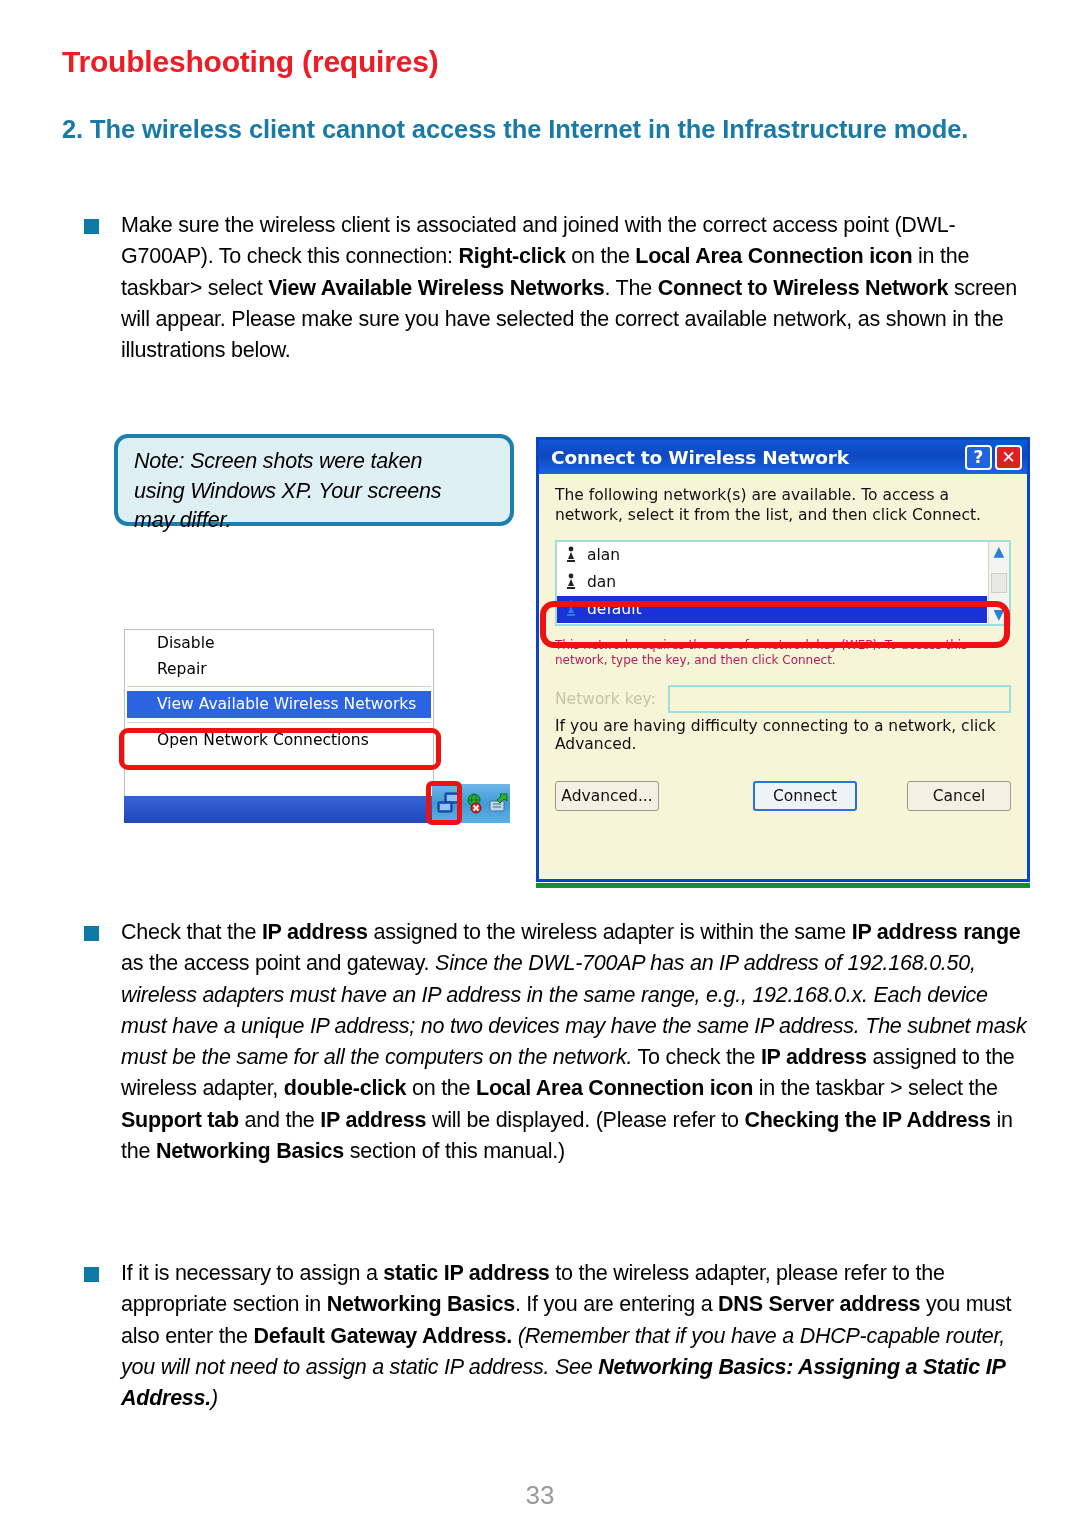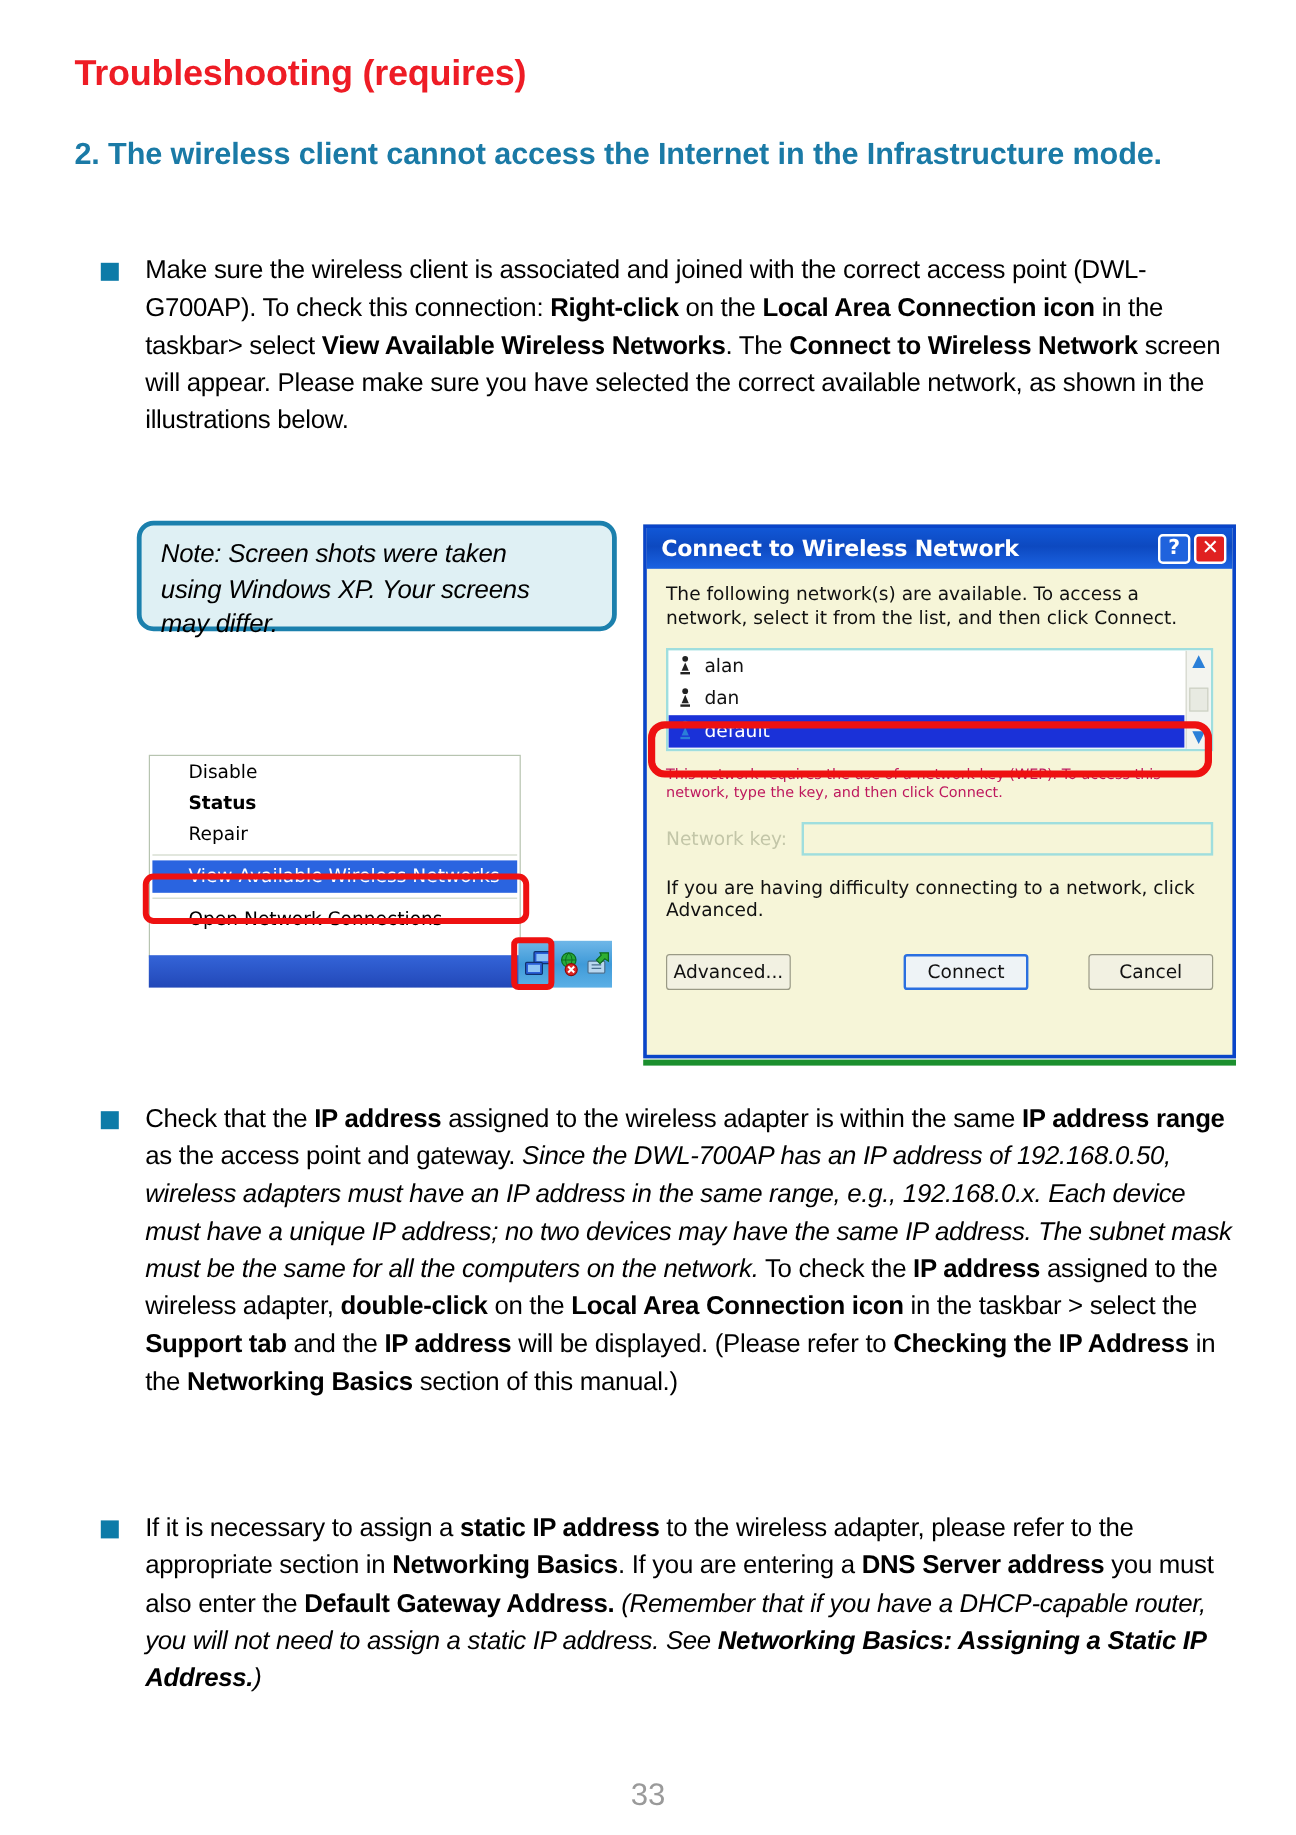--- a/index.html
+++ b/index.html
@@ -327,21 +327,21 @@
   .key-input {
     flex: 1;
     height: 28px;
     background: #f6f5d8;
     border: 2px solid #9fdede;
     box-sizing: border-box;
   }
   .dlg-p2 {
     font-size: 15.5px;
     color: #111;
-    margin-top: 18px;
+    margin-top: 4px;
   }
   .dlg-btnrow {
     display: flex;
     align-items: center;
     margin-top: 28px;
     gap: 18px;
   }
   .dlg-btn {
     height: 30px;
     min-width: 104px;
@@ -415,21 +415,20 @@
 
   <div class="note-box">
     <div class="note-text">Note: Screen shots were taken</div>
     <div class="note-text">using Windows XP. Your screens</div>
     <div class="note-text">may differ.</div>
   </div>
 
   <div class="ctx-shot">
     <div class="ctx-menu">
       <div class="ctx-item">Disable</div>
-      <div class="ctx-item bold">Status</div>
       <div class="ctx-item">Repair</div>
       <div class="ctx-sep"></div>
       <div class="ctx-item highlight">View Available Wireless Networks</div>
       <div class="ctx-sep"></div>
       <div class="ctx-item">Open Network Connections</div>
     </div>
 
     <div class="ctx-taskbar"></div>
 
     <div class="tray">

